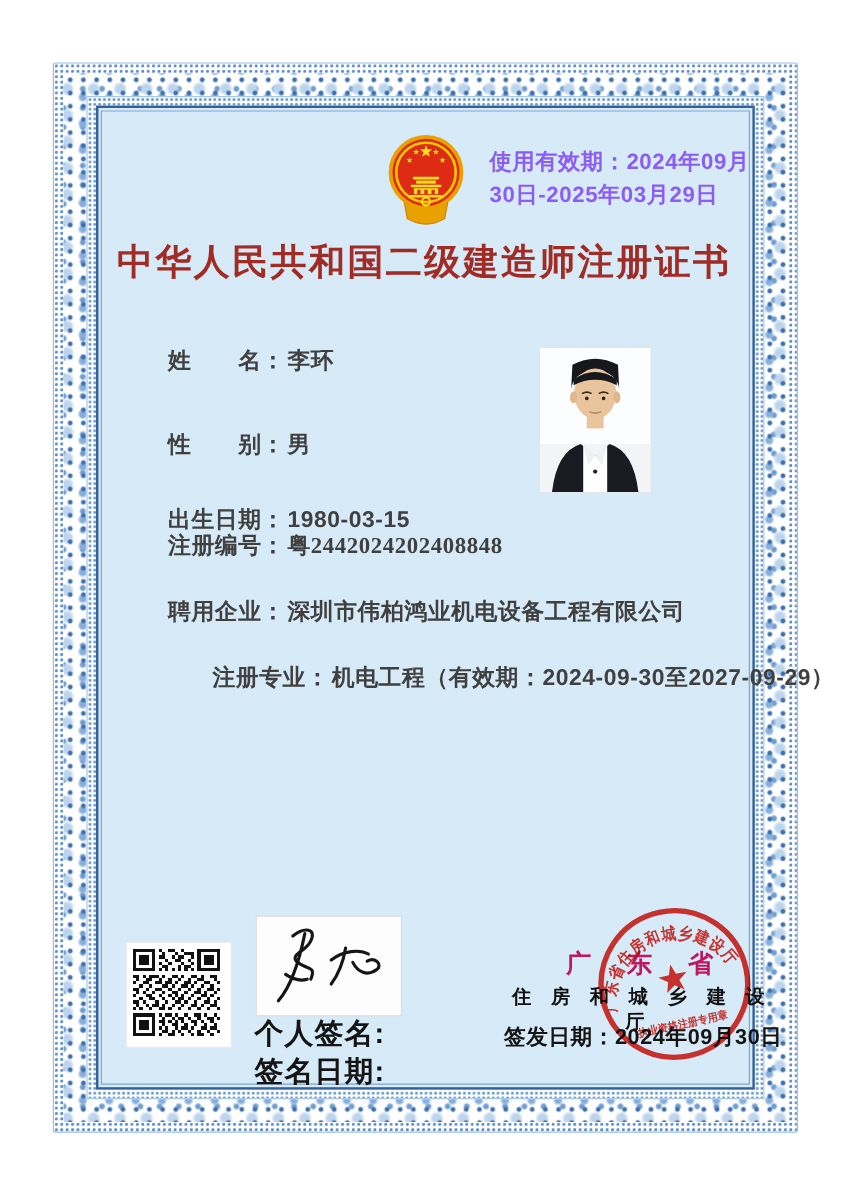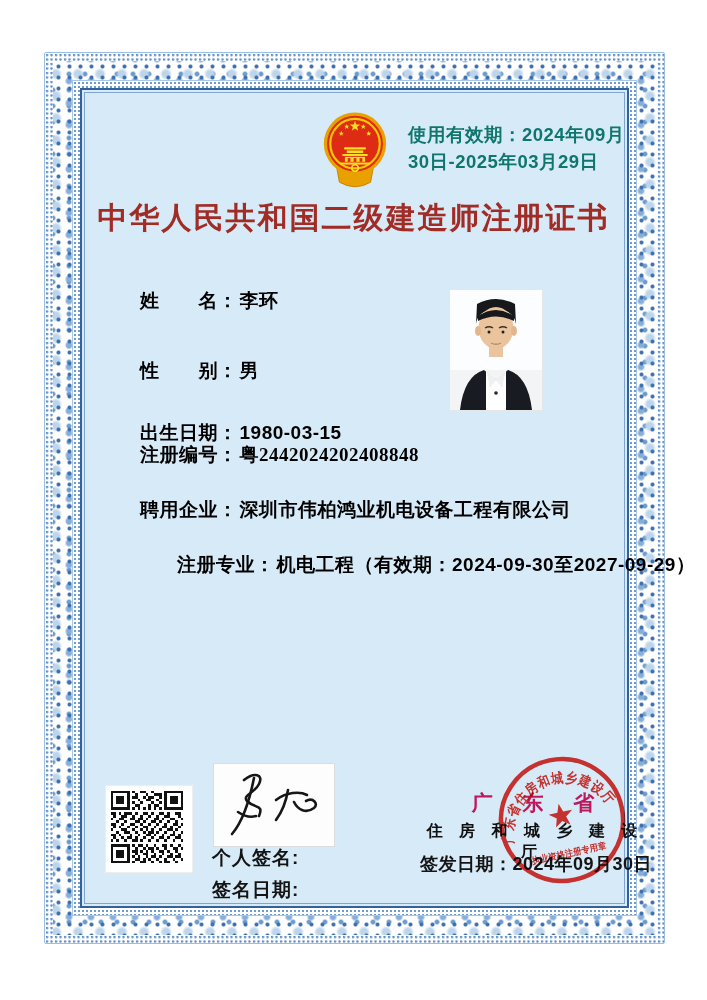--- a/index.html
+++ b/index.html
@@ -38,38 +38,38 @@
   .interior{
     top:88px;left:80px;right:78px;bottom:92px;
     background:#d7eaf7;
     border:2.5px solid #33619c;
     box-shadow:inset 0 0 0 2px #d7eaf7, inset 0 0 0 3px #7ea6cf;
   }
   
   .emblem{left:322px;top:108px;width:66px;height:86px;}
   .validity{
     left:408px;top:121px;width:230px;
-    font-size:18.5px;font-weight:700;color:#0f766e;line-height:27px;
+    font-size:18.5px;font-weight:700;color:#8b5cf6;line-height:27px;
     white-space:pre-line;letter-spacing:.5px;
   }
   .title{
     left:0;right:0;top:198px;text-align:center;
     font-size:30px;font-weight:700;color:#a12c25;letter-spacing:2px;
   }
   
-  .row{left:140px;font-size:19px;font-weight:700;color:#000000;letter-spacing:.5px;}
+  .row{left:140px;font-size:19px;font-weight:700;color:#404040;letter-spacing:.5px;}
   .row .lbl{margin-right:2px;}
   .r0{top:288px;} .r1{top:358px;} .r2{top:388px;margin-top:32px;}
   .r3{top:442px;font-family:Liberation Serif, serif;} .r4{top:497px;} .r5{top:552px;margin-left:37px;}
   
   .photo{left:450px;top:290px;width:92px;height:120px;background:#fbfcfd;box-shadow:0 0 0 1px #e3e7ea;}
   
   .qr{left:106px;top:786px;width:82px;height:82px;background:#fff;padding:2px;box-shadow:0 0 0 1px #eee;}
   .sigbox{left:214px;top:764px;width:120px;height:82px;background:#fdfdfd;box-shadow:0 0 0 1px #dcdcdc;}
-  .siglabel{left:212px;font-size:19px;font-weight:700;color:#141414;letter-spacing:1px;}
+  .siglabel{left:212px;font-size:24px;font-weight:700;color:#141414;letter-spacing:1px;}
   .s0{top:845px;} .s1{top:877px;}
   .province{left:448px;top:789px;width:170px;text-align:center;font-size:21px;font-weight:700;color:#be185d;letter-spacing:12px;text-indent:12px;}
   .department{left:414px;top:821px;width:236px;text-align:center;font-size:16px;font-weight:700;color:#111;letter-spacing:6px;text-indent:6px;}
   .issuedate{left:420px;top:852px;font-size:18px;font-weight:700;color:#141414;letter-spacing:.5px;}
   .seal{left:486px;top:744px;width:152px;height:152px;transform:rotate(-12deg);mix-blend-mode:multiply;opacity:.93;z-index:6;}
 </style>
 </head>
 <body>
 
 <div class="abs band-outer"></div>

